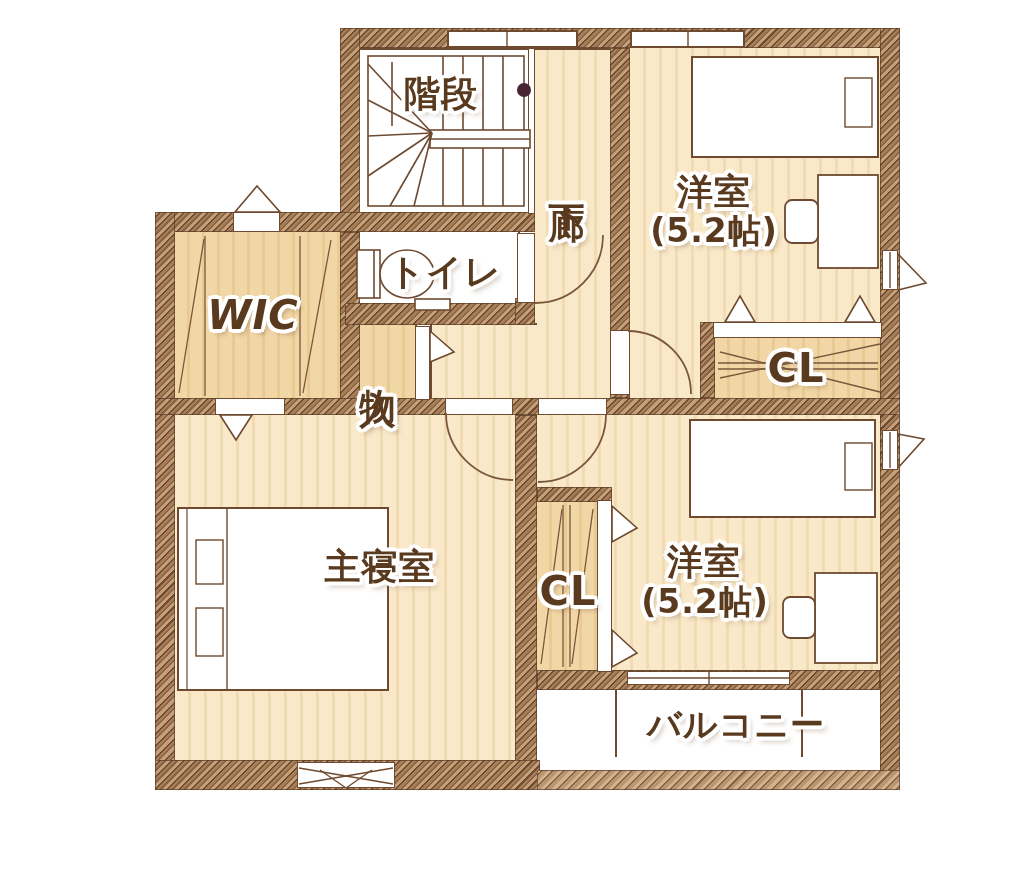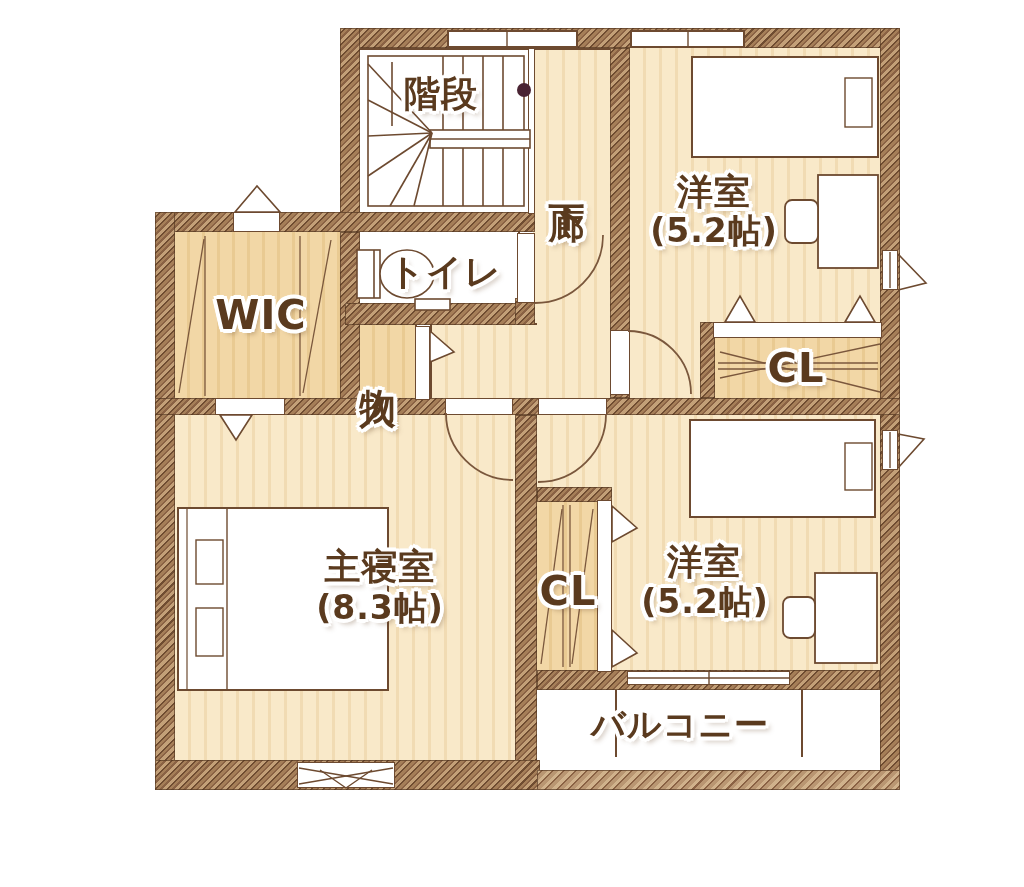--- a/index.html
+++ b/index.html
@@ -195,22 +195,21 @@
       </g>
     </g>
   </svg>
 
   <div class="lbl f36" style="left:441px;top:94px;">階段</div>
   <div class="lbl f36 vert" style="left:566px;top:177px;">廊下</div>
   <div class="lbl f36" style="left:714px;top:192px;">洋室</div>
   <div class="lbl f33" style="left:714px;top:231px;">(5.2帖)</div>
   <div class="lbl f40" style="left:796px;top:368px;">CL</div>
   <div class="lbl f36" style="left:445px;top:272px;font-family:Liberation Mono, monospace;">トイレ</div>
-  <div class="lbl f40" style="left:261px;top:315px;">WIC</div>
+  <div class="lbl f40" style="left:253px;top:315px;font-style:italic;">WIC</div>
   <div class="lbl f36 vert" style="left:377px;top:362px;">物入</div>
   <div class="lbl f36" style="left:380px;top:567px;">主寝室</div>
-  <div class="lbl f33" style="left:380px;top:608px;">(8.3帖)</div>
   <div class="lbl f40" style="left:568px;top:591px;">CL</div>
   <div class="lbl f36" style="left:704px;top:562px;">洋室</div>
   <div class="lbl f33" style="left:705px;top:602px;">(5.2帖)</div>
-  <div class="lbl f34" style="left:680px;top:725px;">バルコニー</div>
+  <div class="lbl f34" style="left:736px;top:725px;">バルコニー</div>
 
 </div>
 
 </body></html>

